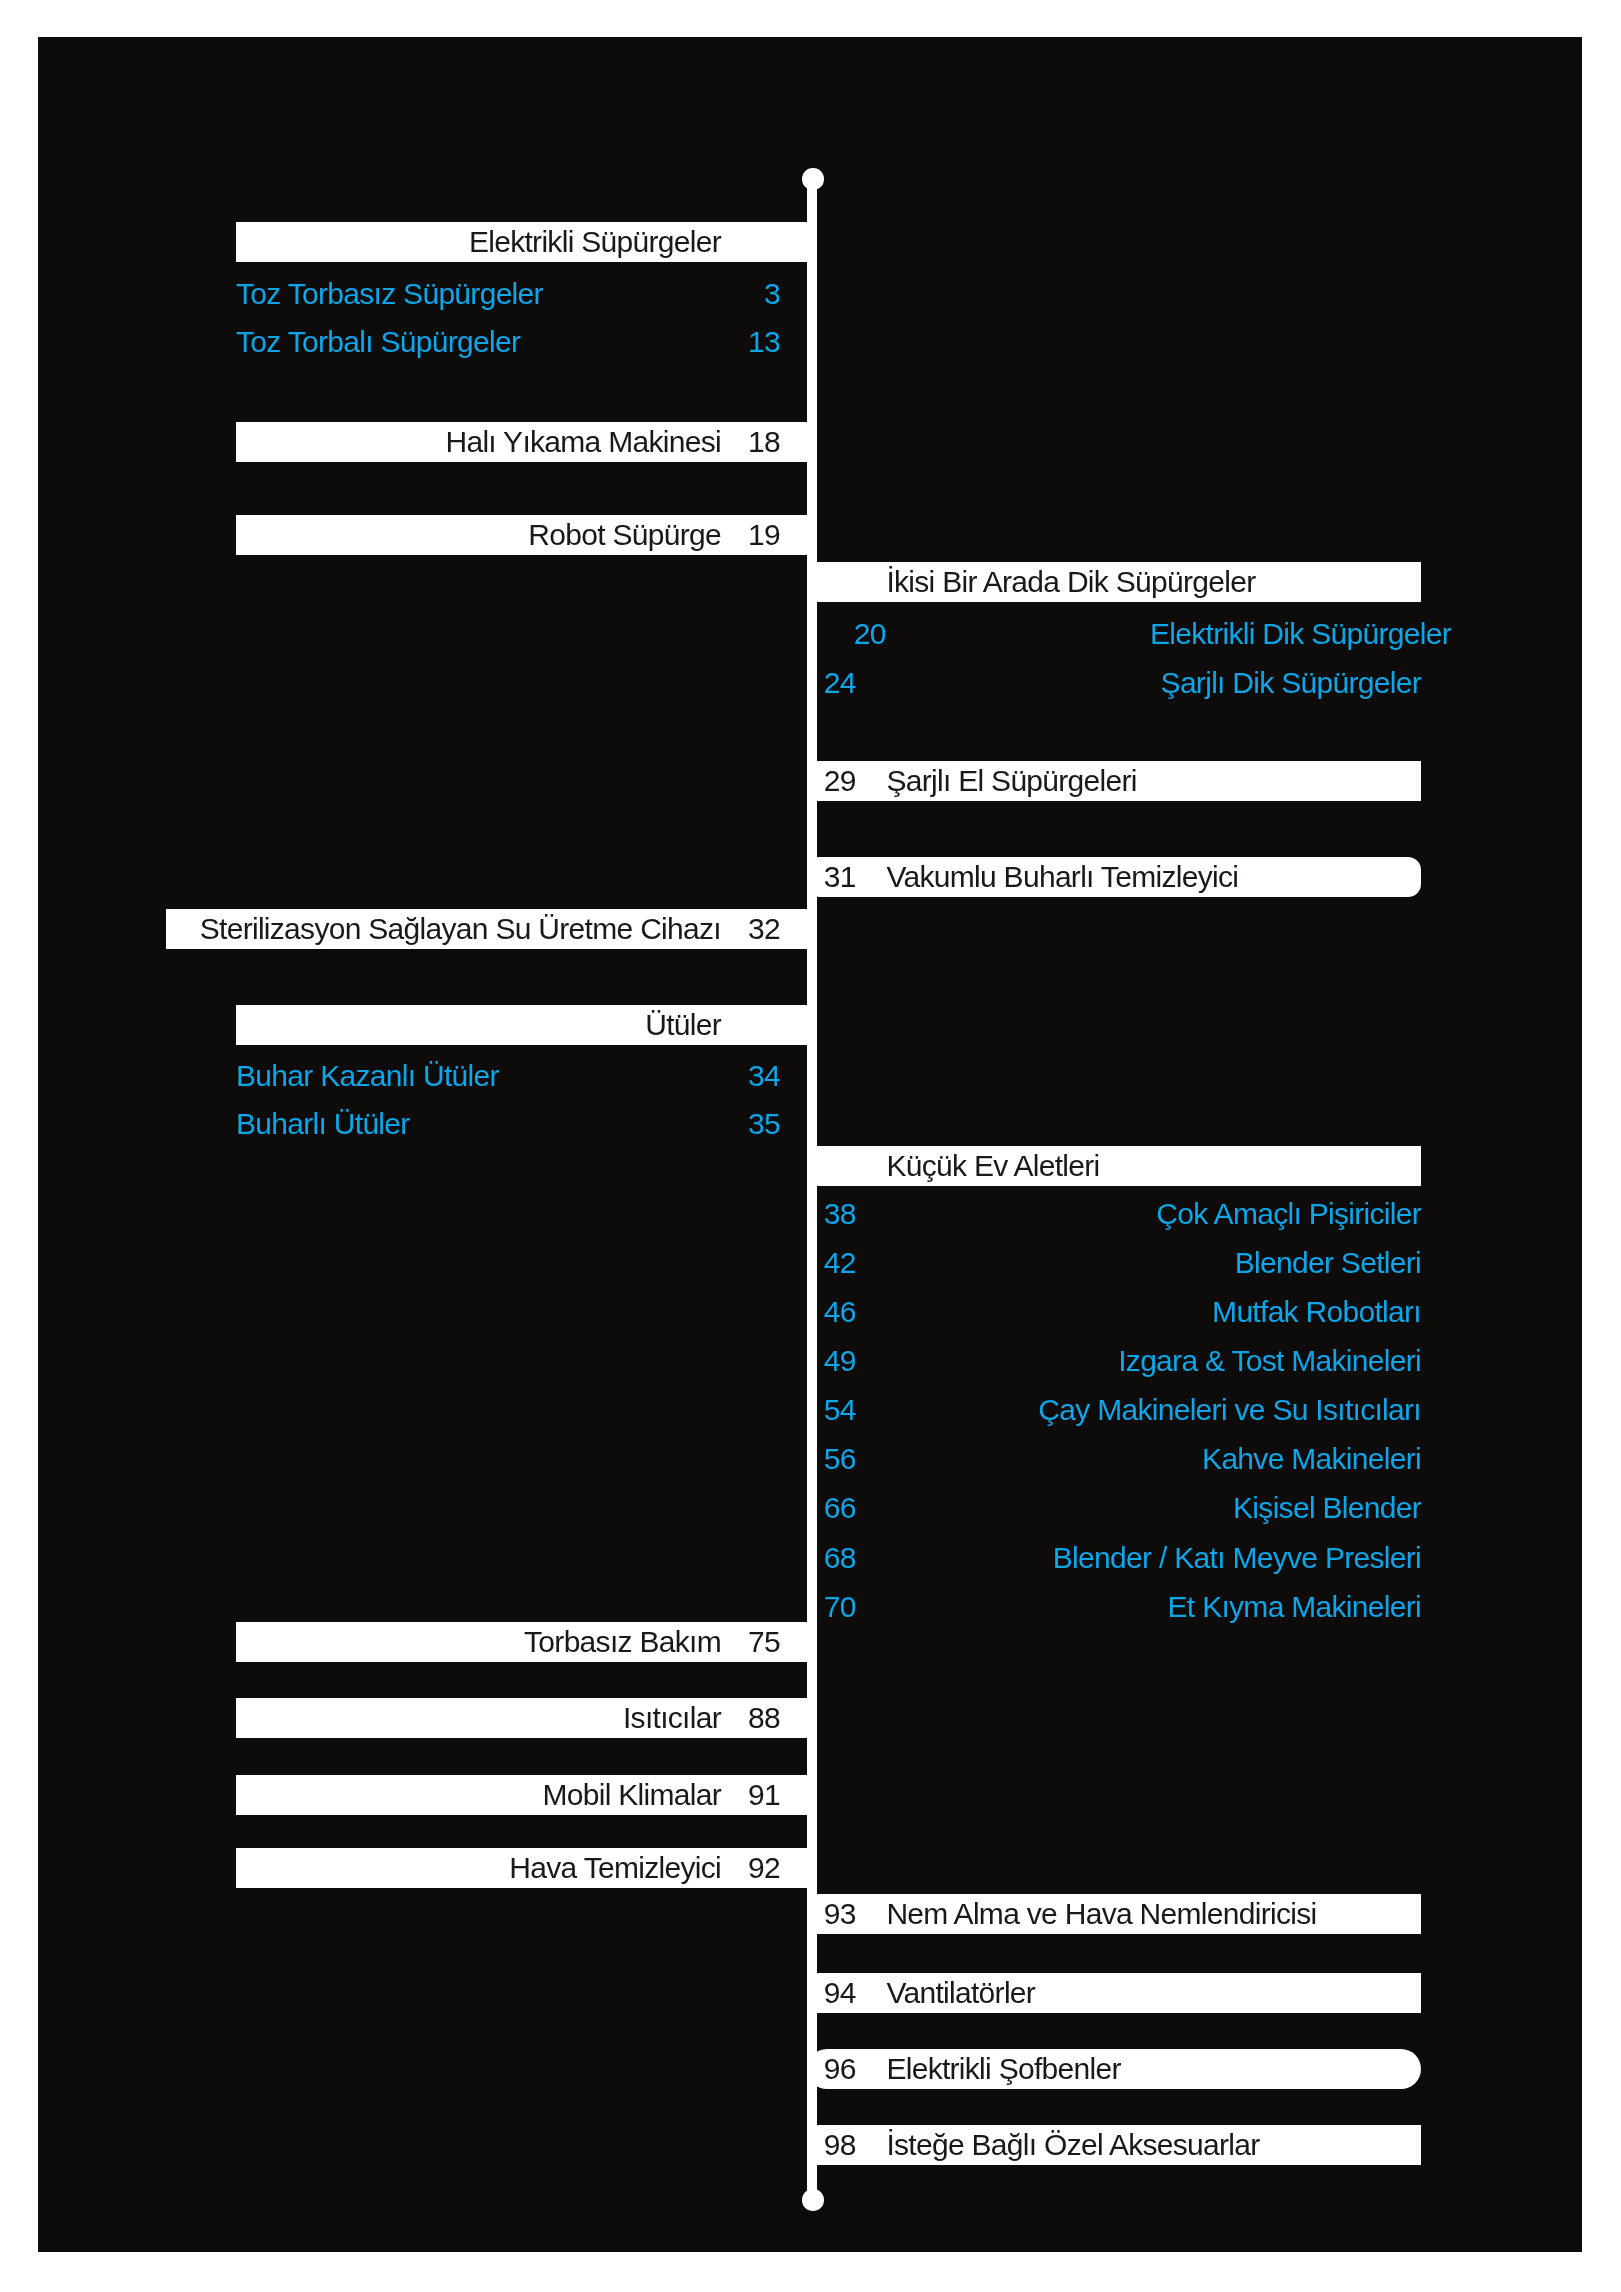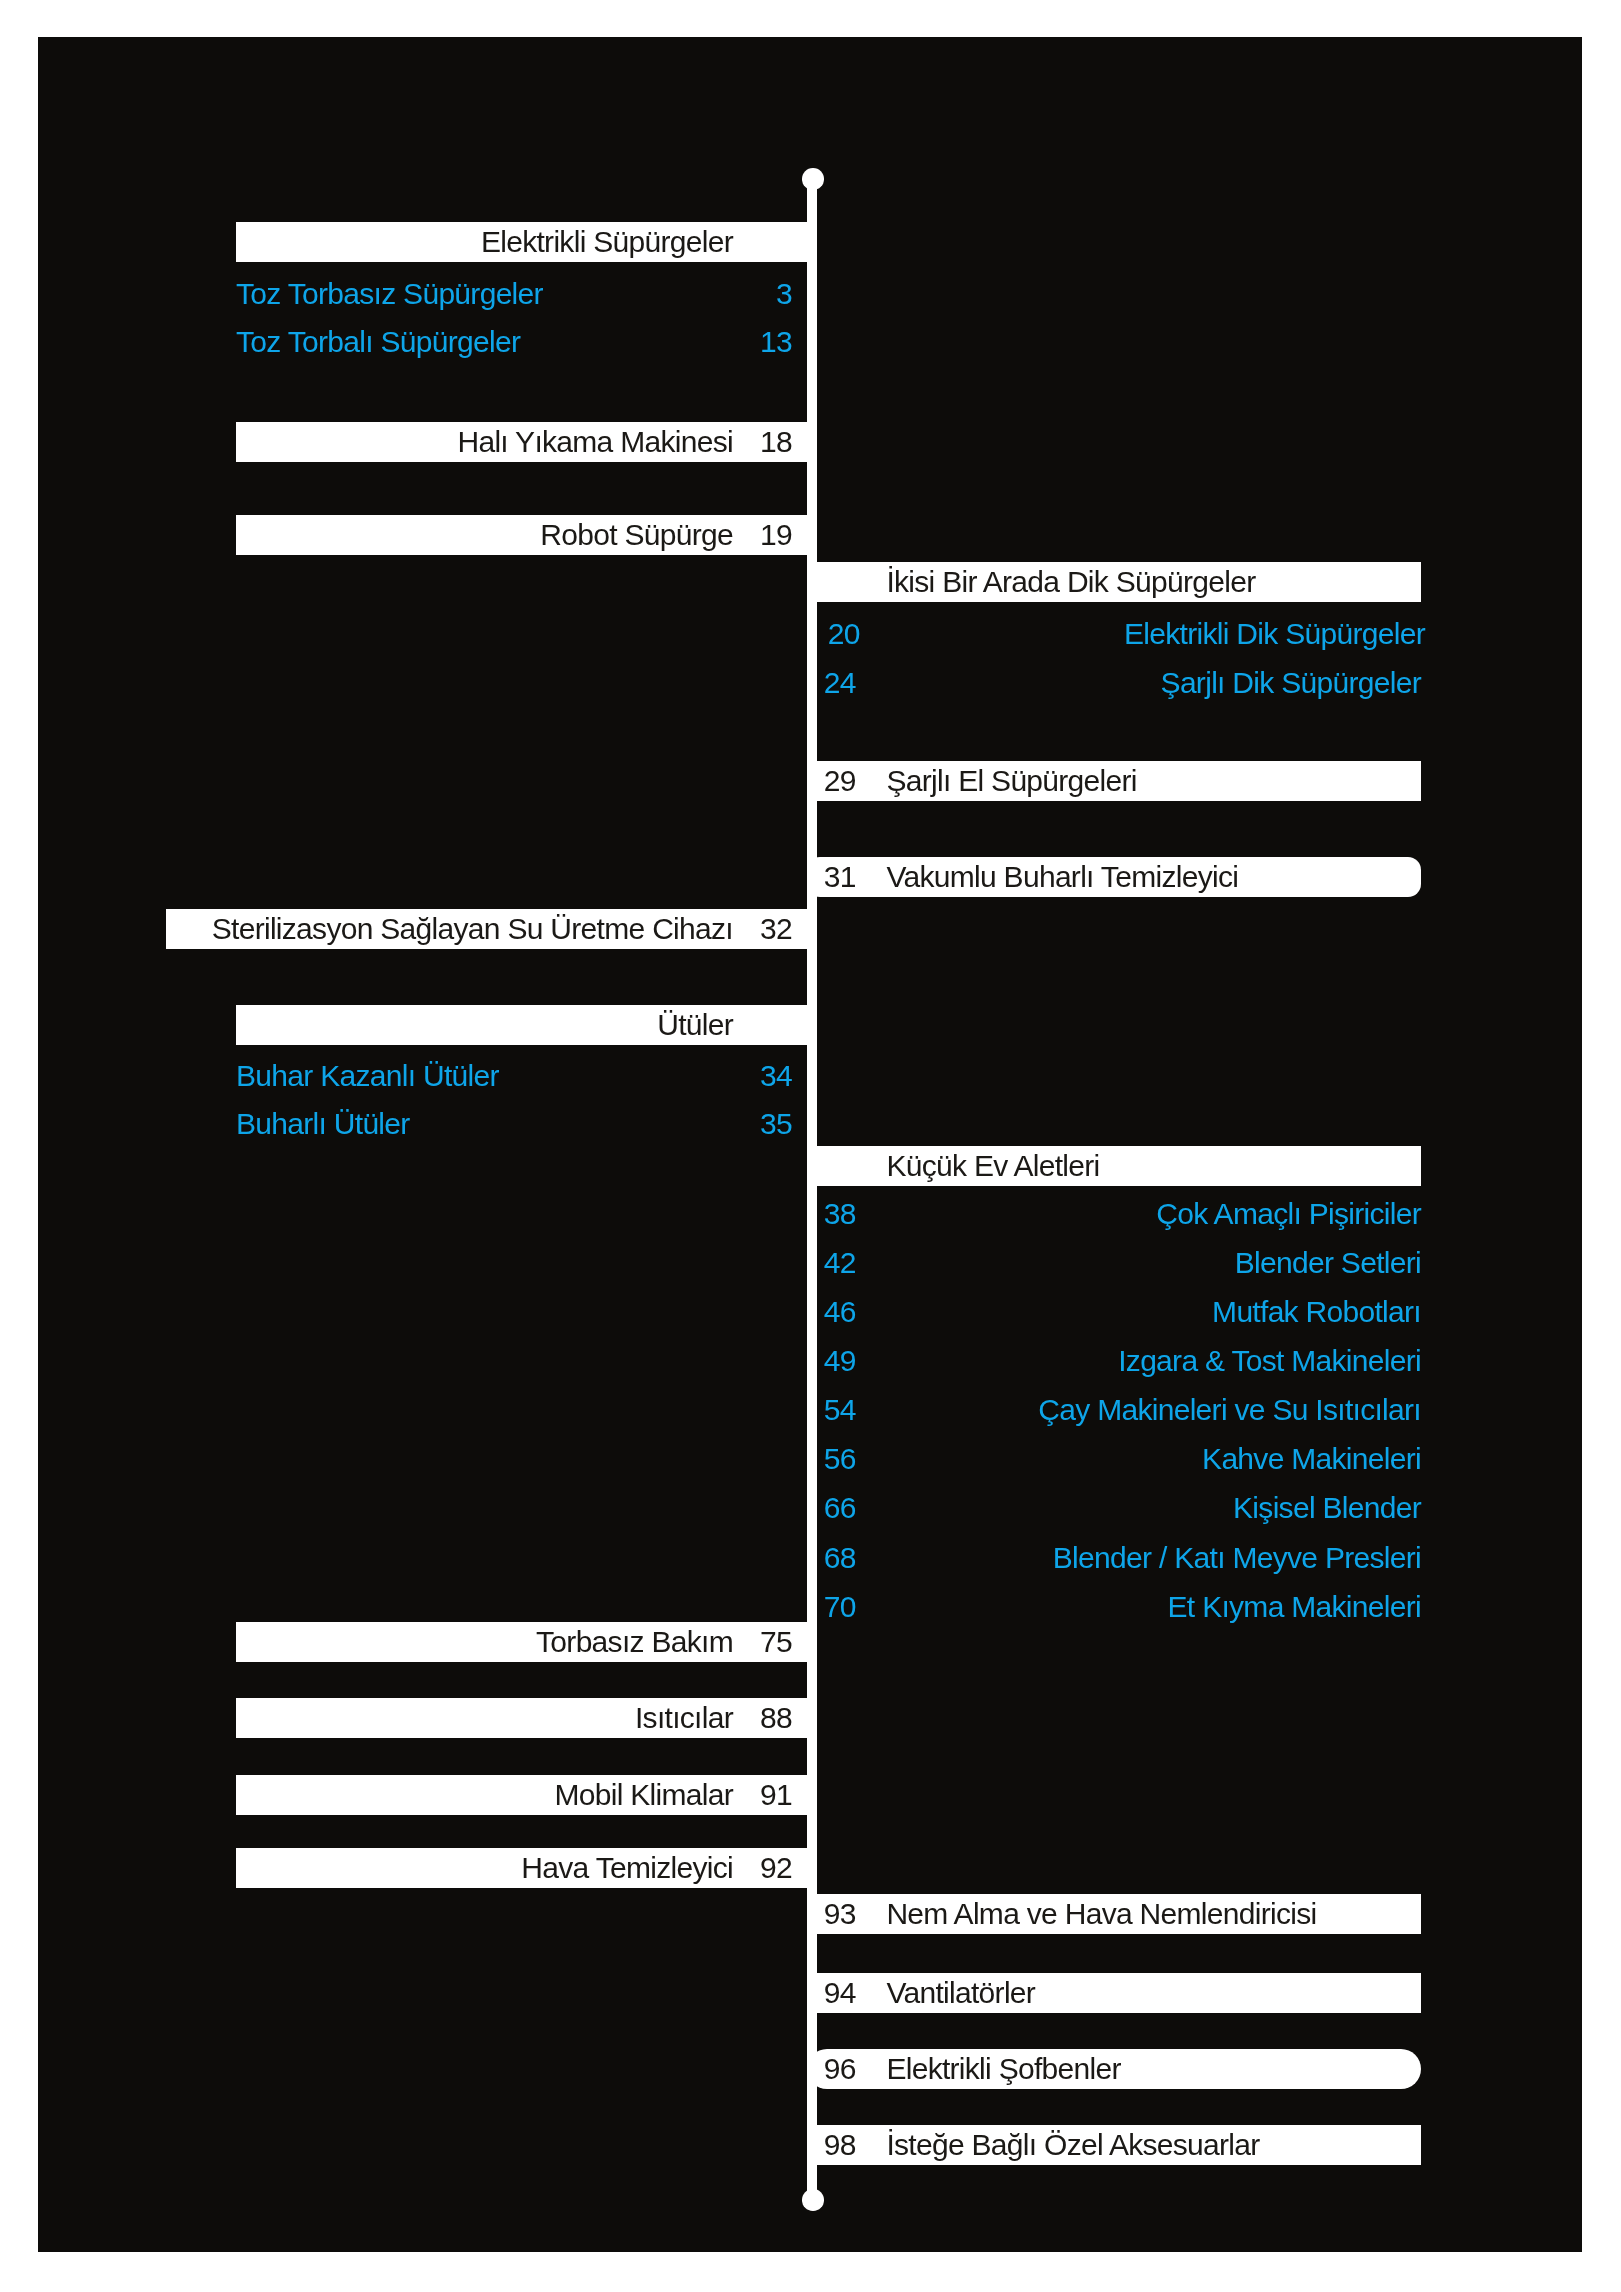--- a/index.html
+++ b/index.html
@@ -23,21 +23,21 @@
   }
   .dot.top{top:169px;}
   .dot.bottom{top:2190px;}
   .entry{
     position:absolute;height:40px;display:flex;align-items:center;
     font-size:30px;letter-spacing:-0.7px;white-space:nowrap;
     box-sizing:border-box;
   }
   .entry .num{flex:0 0 auto;}
   
-  .entry.l{left:236px;width:581px;justify-content:flex-end;padding-right:25px;}
+  .entry.l{left:236px;width:581px;justify-content:flex-end;padding-right:37px;}
   .entry.l.wide{left:167px;width:651px;}
   .entry.l .num{width:59px;text-align:right;}
   .entry.l .lbl{text-align:right;}
   
   .entry.r{left:808px;width:614px;justify-content:flex-start;padding-left:16.7px;}
   .entry.r .num{width:47px;text-align:left;margin-right:15.7px;}
   
   .entry.bar{background:#ffffff;color:#1b1916;}
   .entry.row{background:transparent;color:#0ea5e9;justify-content:space-between;}
 </style>
@@ -100,21 +100,21 @@
   </div>
   <div class="entry l bar" style="top:1811px;left:198px;">
     <span class="lbl">Hava Temizleyici</span>
       <span class="num">92</span>
   </div>
 
   <div class="entry r bar" style="top:525px;left:769px;">
     <span class="num"></span>
       <span class="lbl">İkisi Bir Arada Dik Süpürgeler</span>
   </div>
-  <div class="entry r row" style="top:577px;left:773px;">
+  <div class="entry r row" style="top:577px;left:799px;">
     <span class="num">20</span>
       <span class="lbl">Elektrikli Dik Süpürgeler</span>
   </div>
   <div class="entry r row" style="top:626px;left:769px;">
     <span class="num">24</span>
       <span class="lbl">Şarjlı Dik Süpürgeler</span>
   </div>
   <div class="entry r bar" style="top:724px;left:769px;">
     <span class="num">29</span>
       <span class="lbl">Şarjlı El Süpürgeleri</span>

